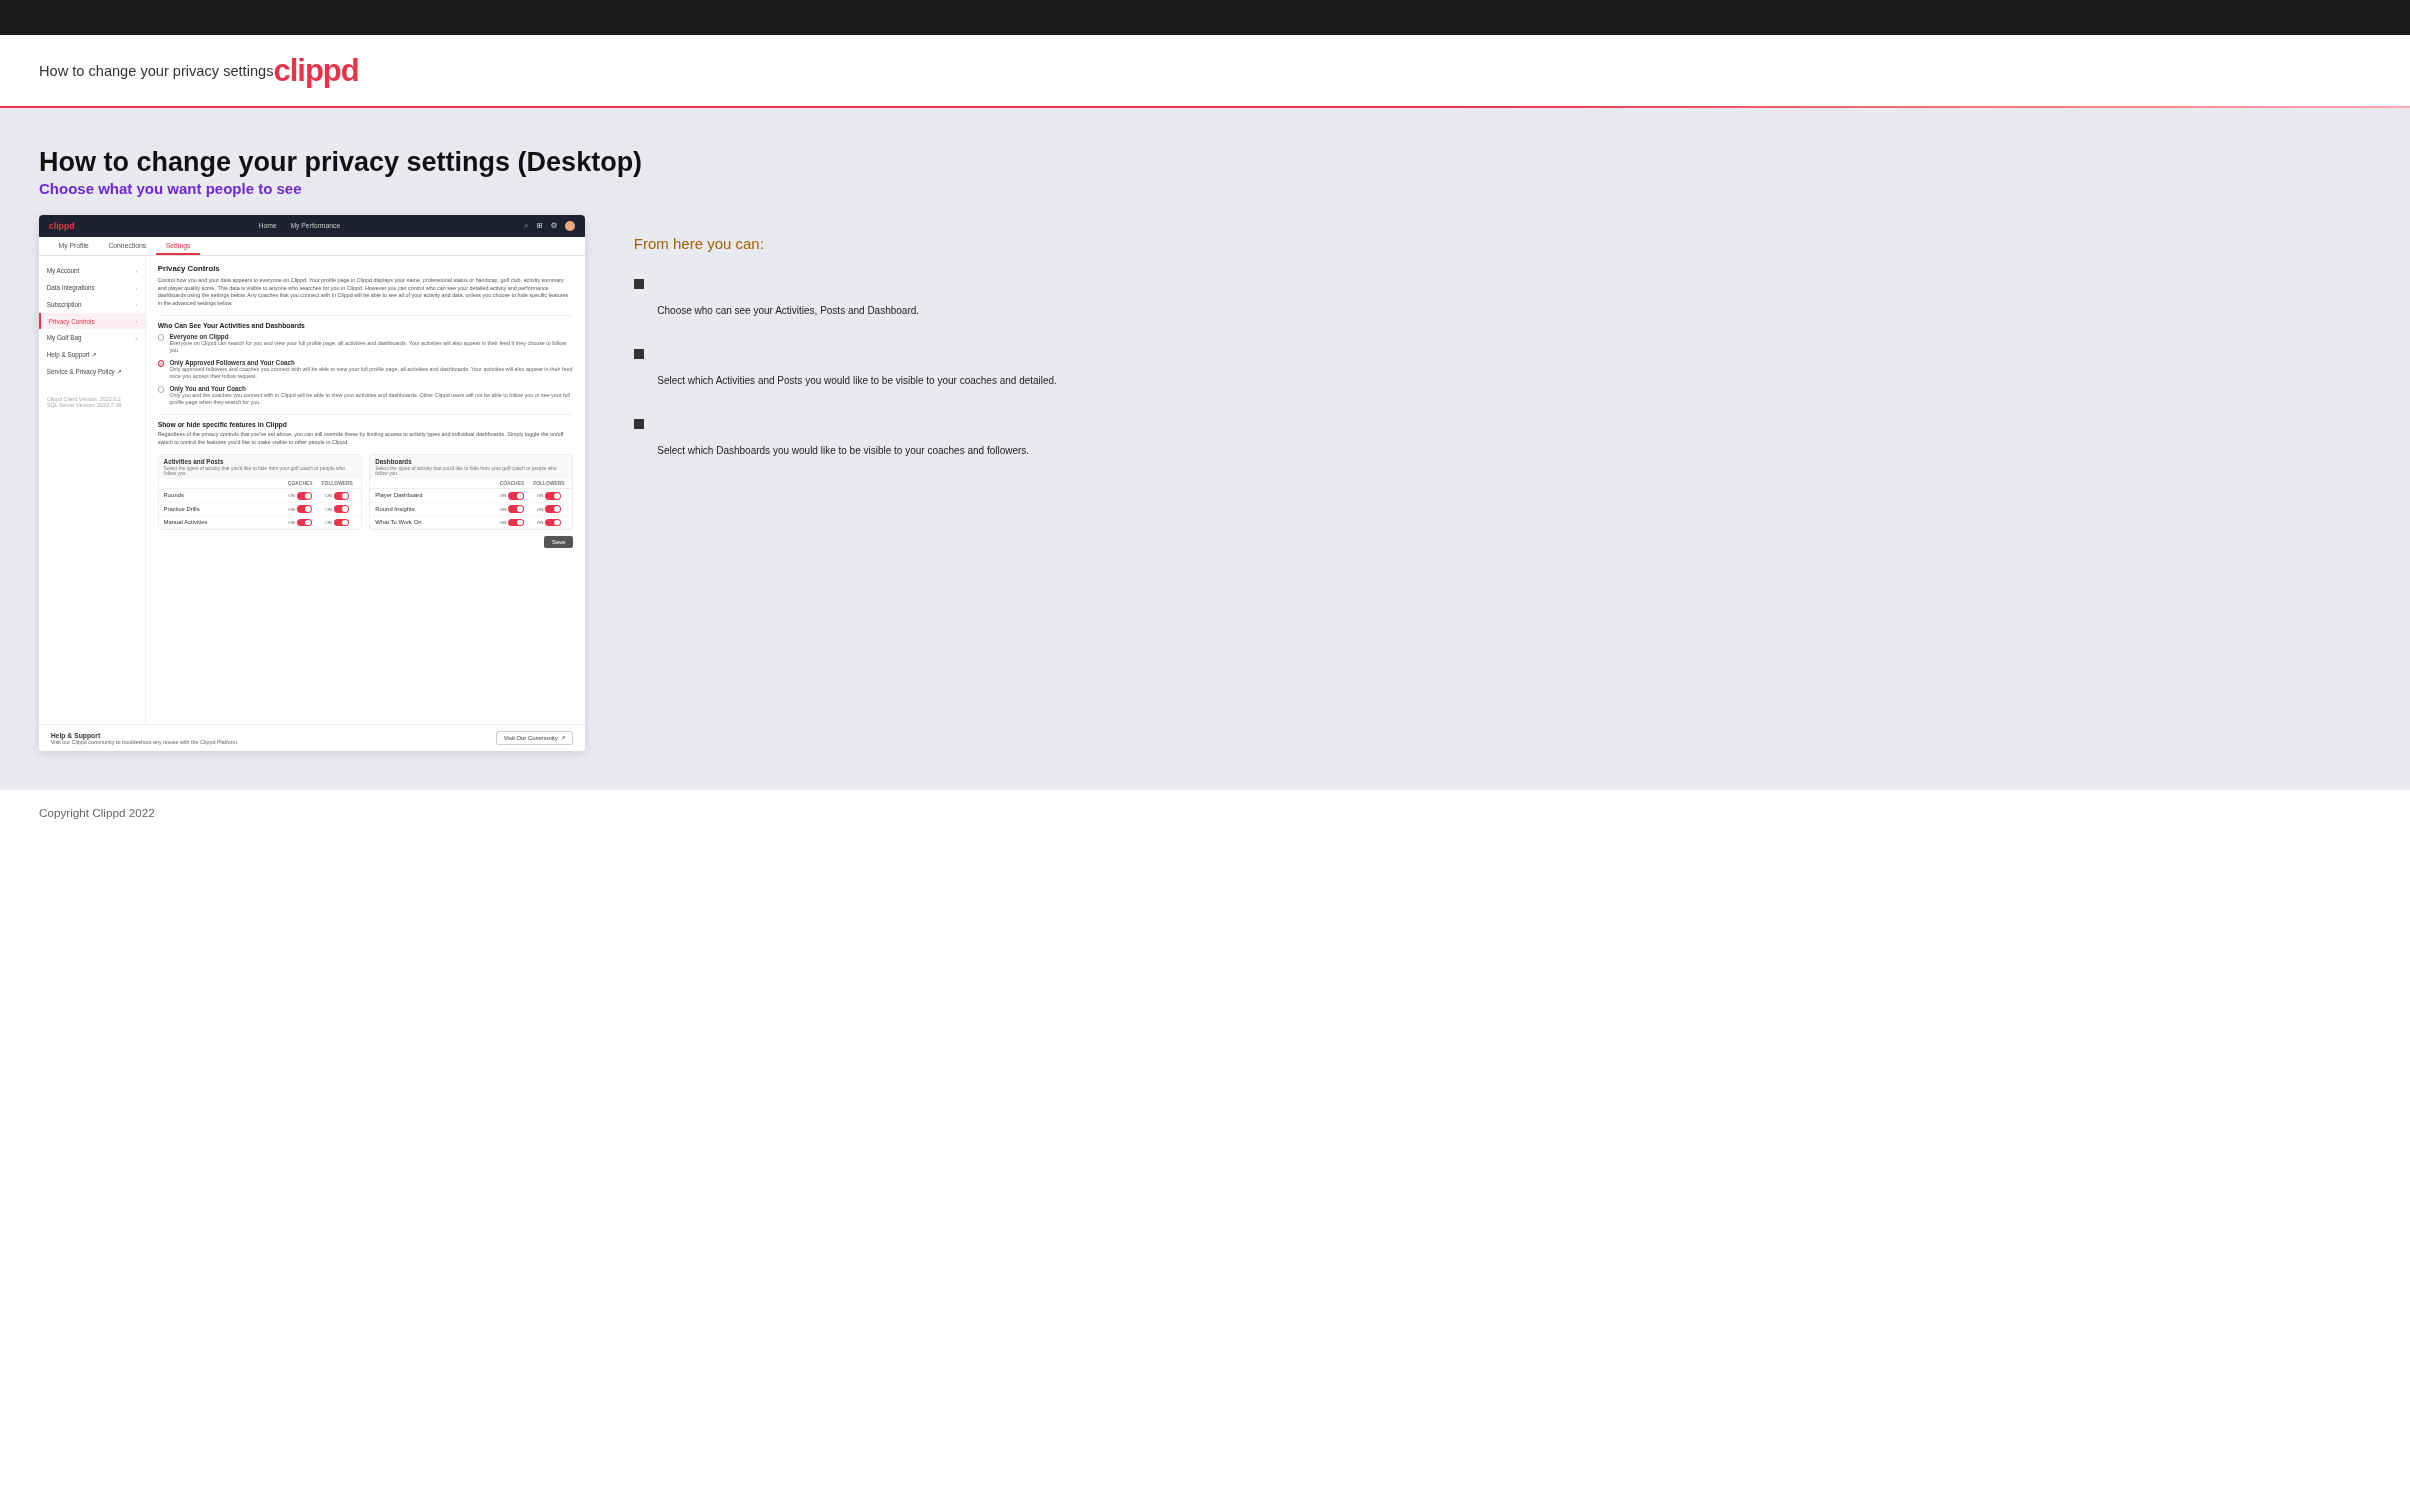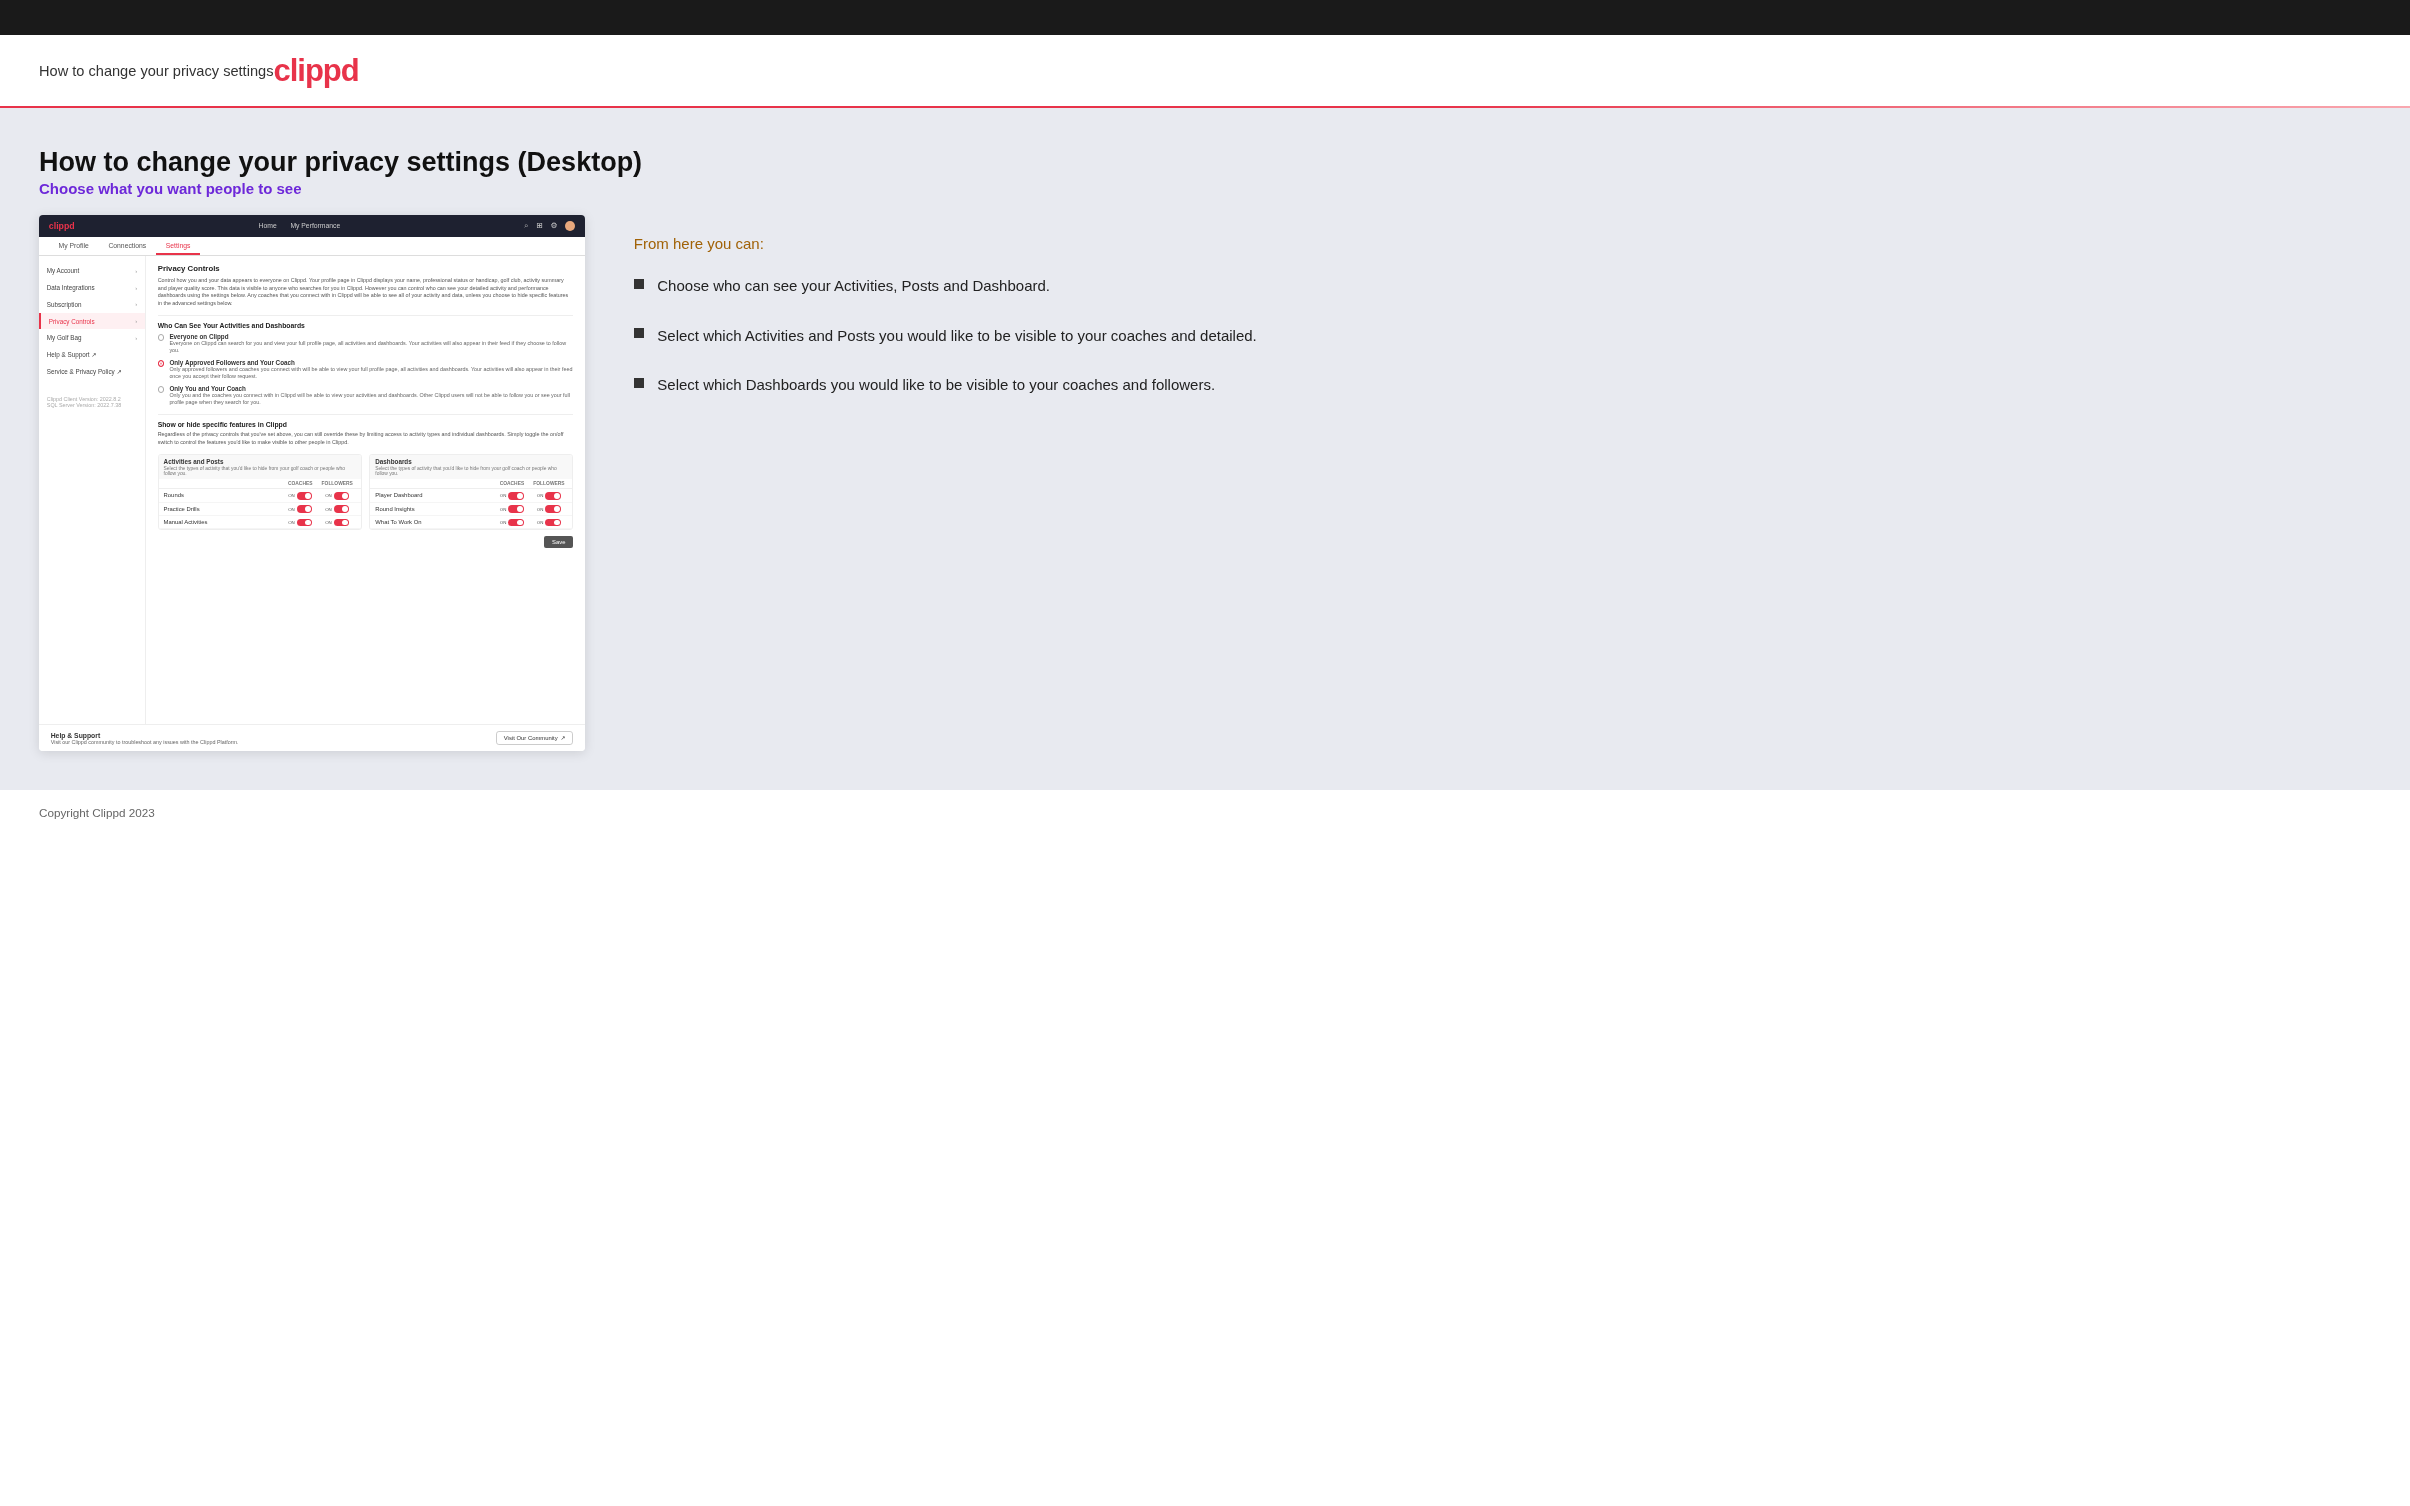--- a/index.html
+++ b/index.html
@@ -398,23 +398,24 @@
       align-items: flex-start;
     }
     .bullet-square {
       width: 9.8px;
       height: 9.8px;
       background: #333;
       flex-shrink: 0;
       margin-top: 3.9px;
     }
     .bullet-text {
-      font-size: 15px;
+      font-size: 10px;
       line-height: 1.5;
       color: #222;
+      margin-top: 28px;
     }
 
     
     .footer {
       padding: 15.6px 39px;
       font-size: 11.7px;
       color: #666;
       background: #fff;
     }
   </style>
@@ -679,15 +680,15 @@
           <div class="bullet-square"></div>
           <span class="bullet-text">Select which Dashboards you would like to be visible to your coaches and followers.</span>
         </li>
       </ul>
     </div>
 
   </div>
 </div>
 
 <div class="footer">
-  <span>Copyright Clippd 2023</span>
+  <span>Copyright Clippd 2022</span>
 </div>
 
 
 </body></html>

